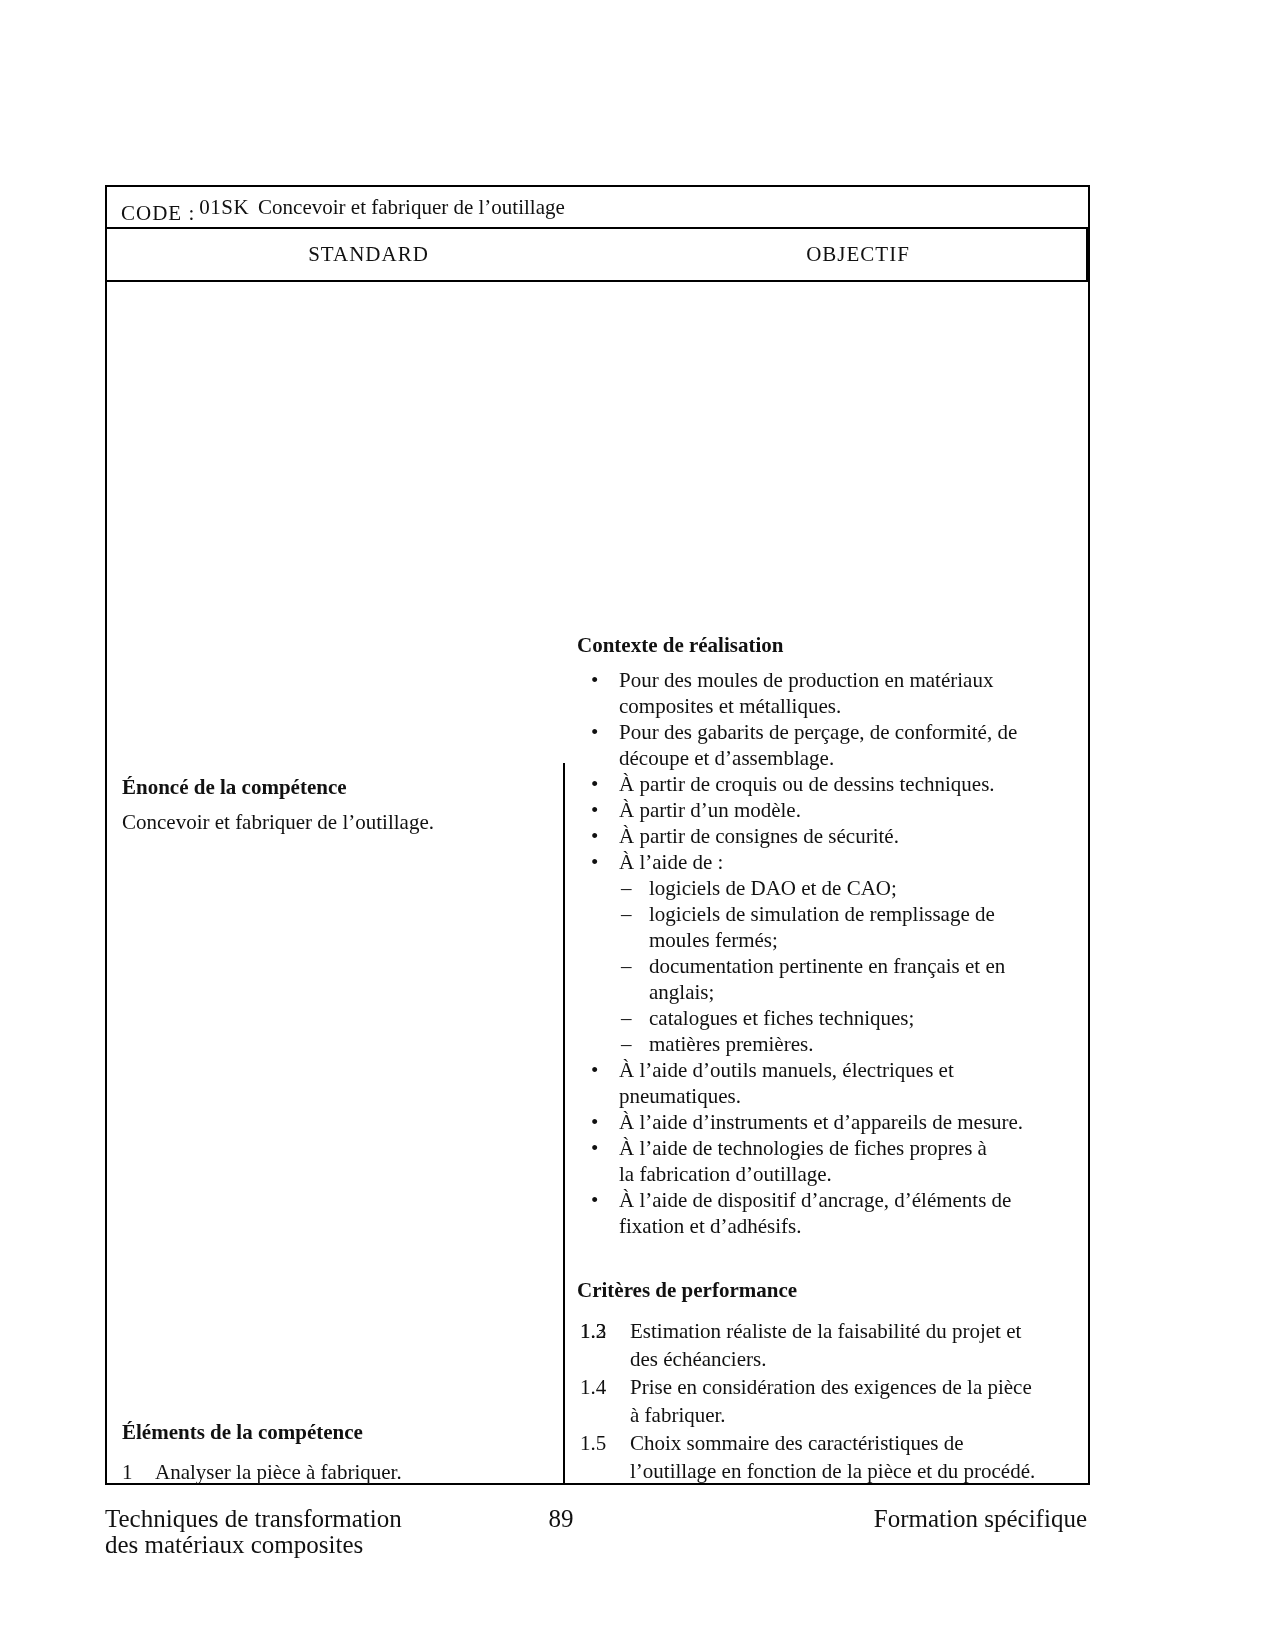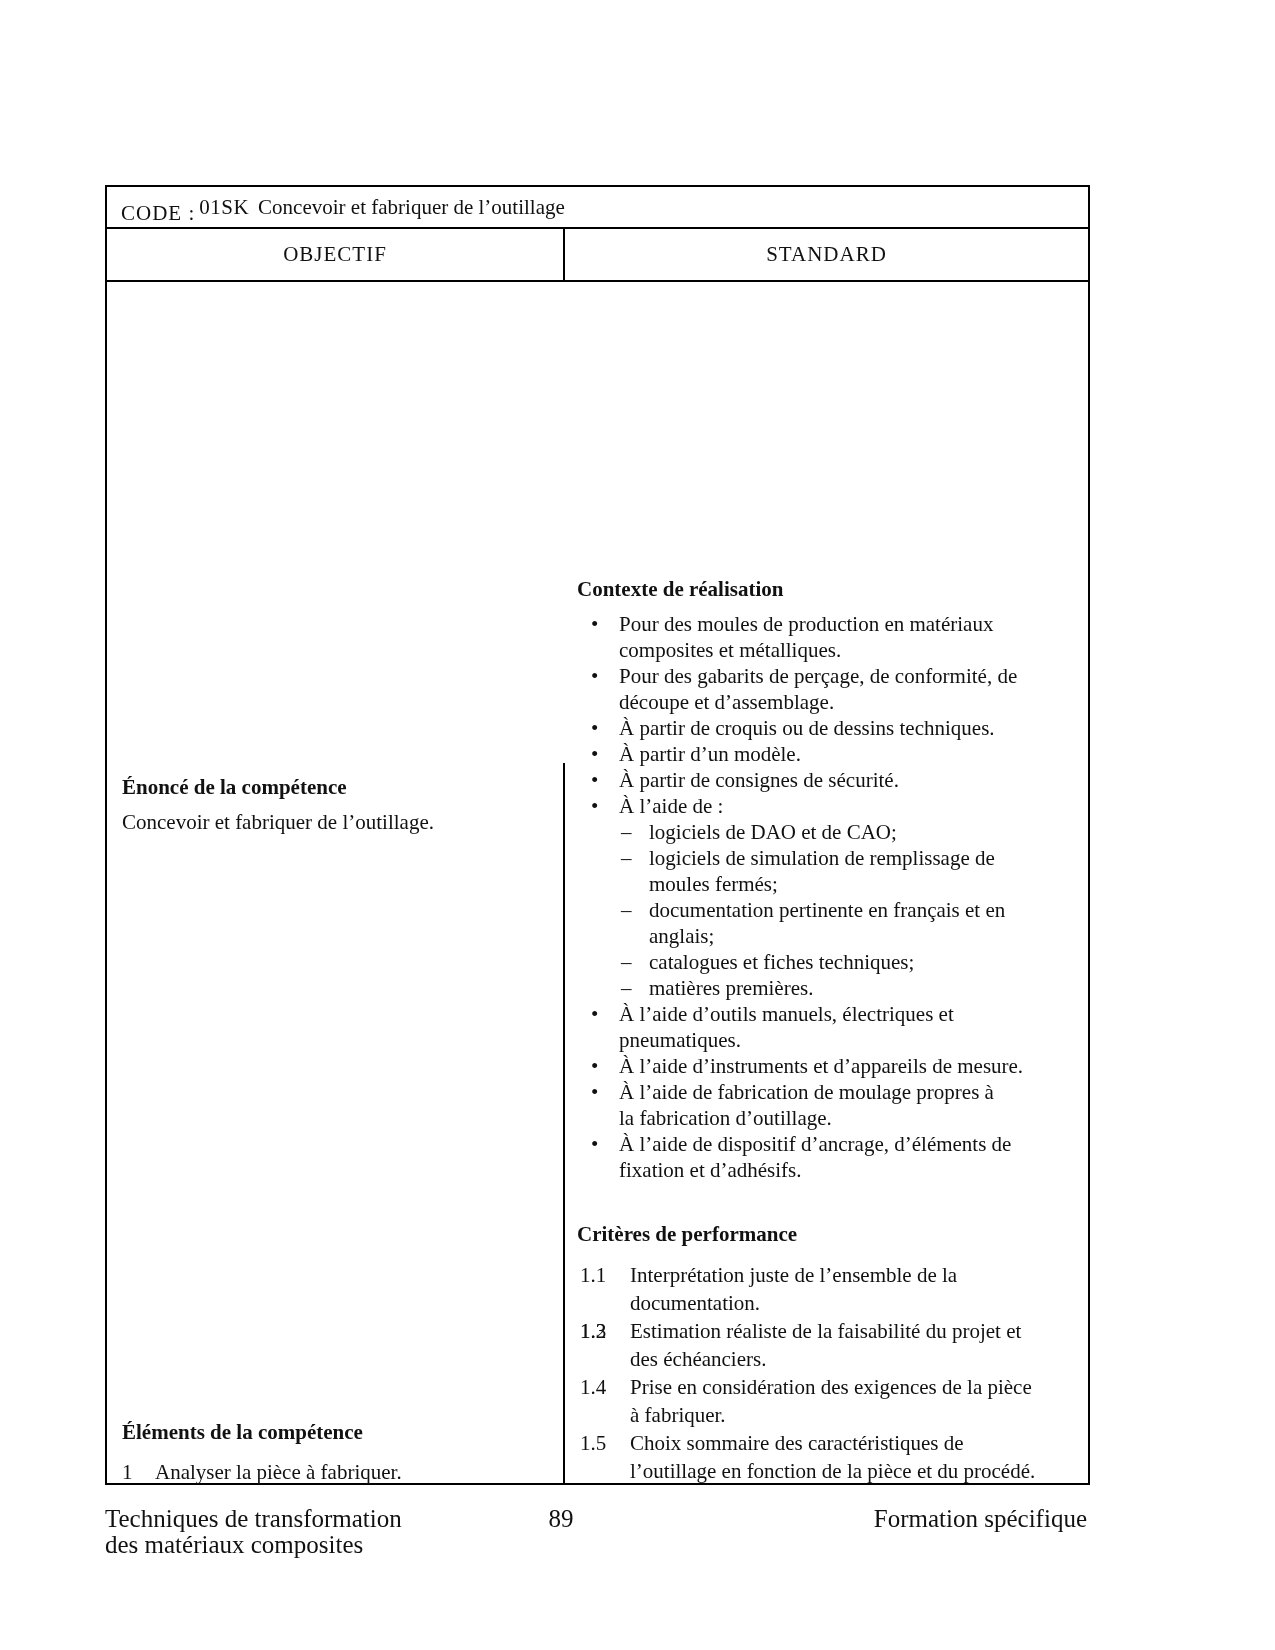--- a/index.html
+++ b/index.html
@@ -160,22 +160,22 @@
 
   <div class="doc-table">
 
     <div class="row-code">
       <span class="code-label">CODE :</span>
       <span class="code-value">01SK</span>
       <span class="code-title">Concevoir et fabriquer de l’outillage</span>
     </div>
 
     <div class="row-headers">
+      <div class="hdr-cell hdr-right">STANDARD</div>
       <div class="hdr-cell hdr-left">OBJECTIF</div>
-      <div class="hdr-cell hdr-right">STANDARD</div>
     </div>
 
     <div class="row-body">
 
       <div class="body-left">
         <div class="sec1">
           <div class="sec-heading">Énoncé de la compétence</div>
           <div class="plain-text">Concevoir et fabriquer de l’outillage.</div>
         </div>
         <div class="sec2">
@@ -245,39 +245,34 @@
                 <span class="marker">•</span>
                 <div class="txt">À l’aide d’outils manuels, électriques et
 pneumatiques.</div>
               </div>
               <div class="ctx-item">
                 <span class="marker">•</span>
                 <div class="txt">À l’aide d’instruments et d’appareils de mesure.</div>
               </div>
               <div class="ctx-item">
                 <span class="marker">•</span>
-                <div class="txt">À l’aide de fabrication de moulage propres à
+                <div class="txt">À l’aide de technologies de fiches propres à
 la fabrication d’outillage.</div>
               </div>
               <div class="ctx-item">
                 <span class="marker">•</span>
                 <div class="txt">À l’aide de dispositif d’ancrage, d’éléments de
 fixation et d’adhésifs.</div>
               </div>
             </div>
         </div>
         <div class="sec2">
           <div class="sec-heading">Critères de performance</div>
           <div id="criteres-list">
               <div class="crit-item">
-                <span class="num">1.1</span>
-                <div class="txt">Interprétation juste de l’ensemble de la
-documentation.</div>
-              </div>
-              <div class="crit-item">
                 <span class="num">1.2</span>
               </div>
               <div class="crit-item">
                 <span class="num">1.3</span>
                 <div class="txt">Estimation réaliste de la faisabilité du projet et
 des échéanciers.</div>
               </div>
               <div class="crit-item">
                 <span class="num">1.4</span>
                 <div class="txt">Prise en considération des exigences de la pièce

